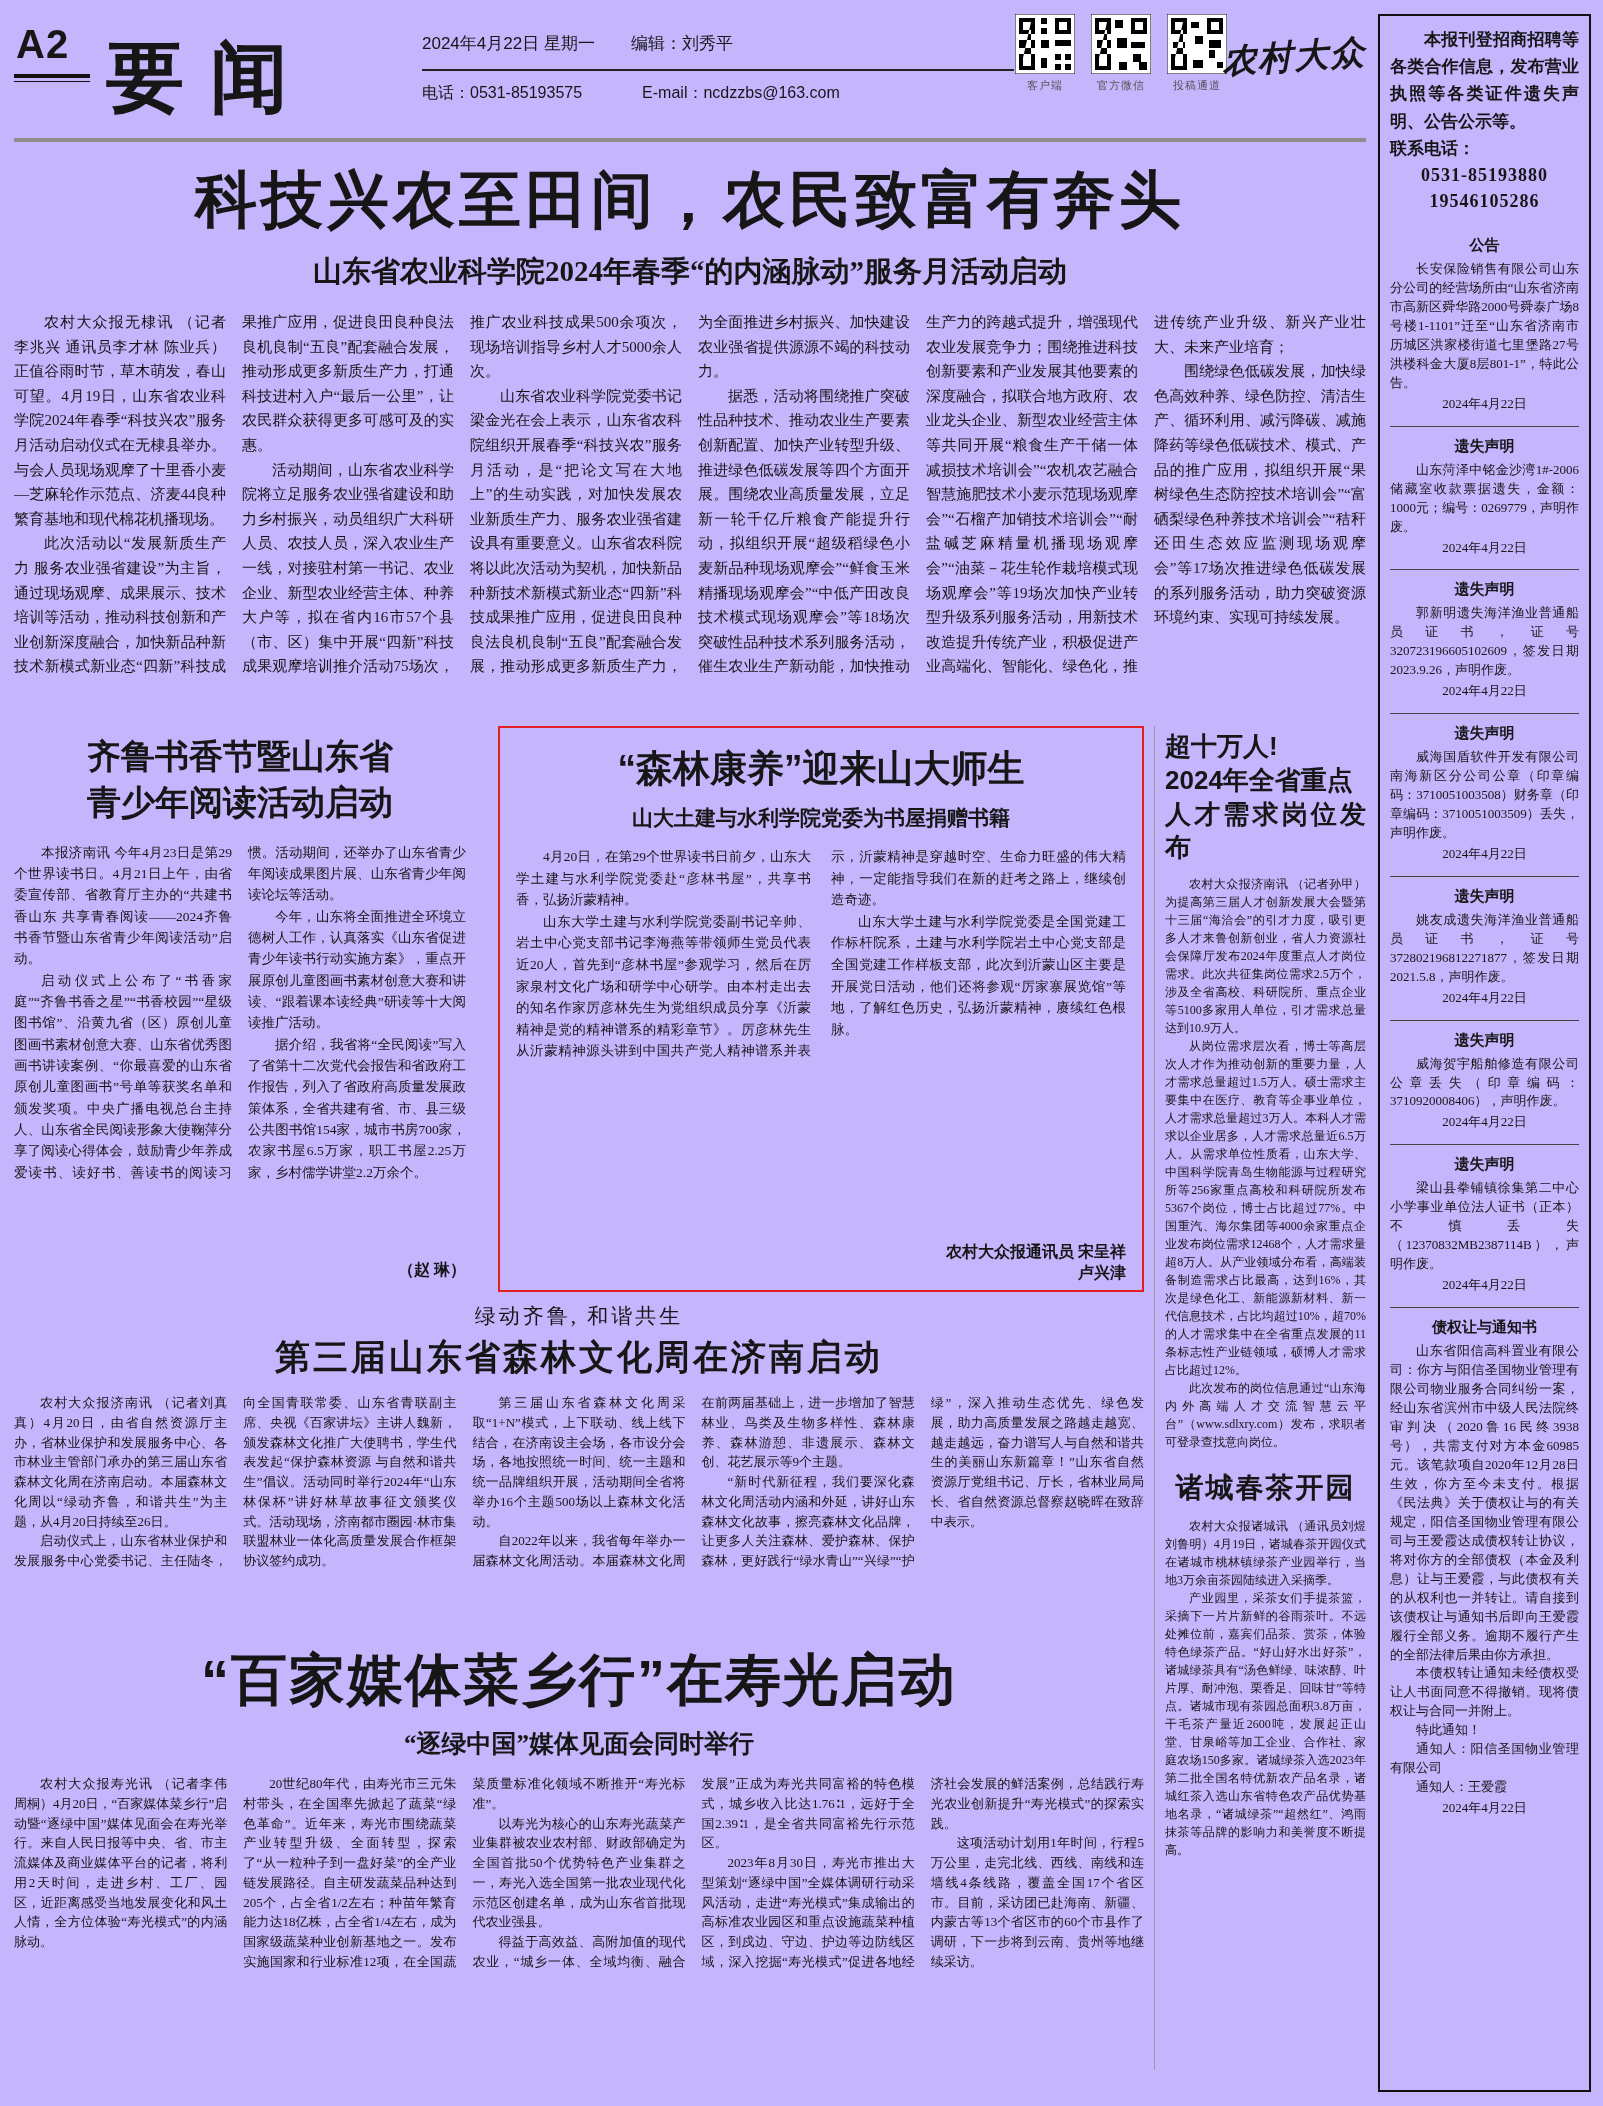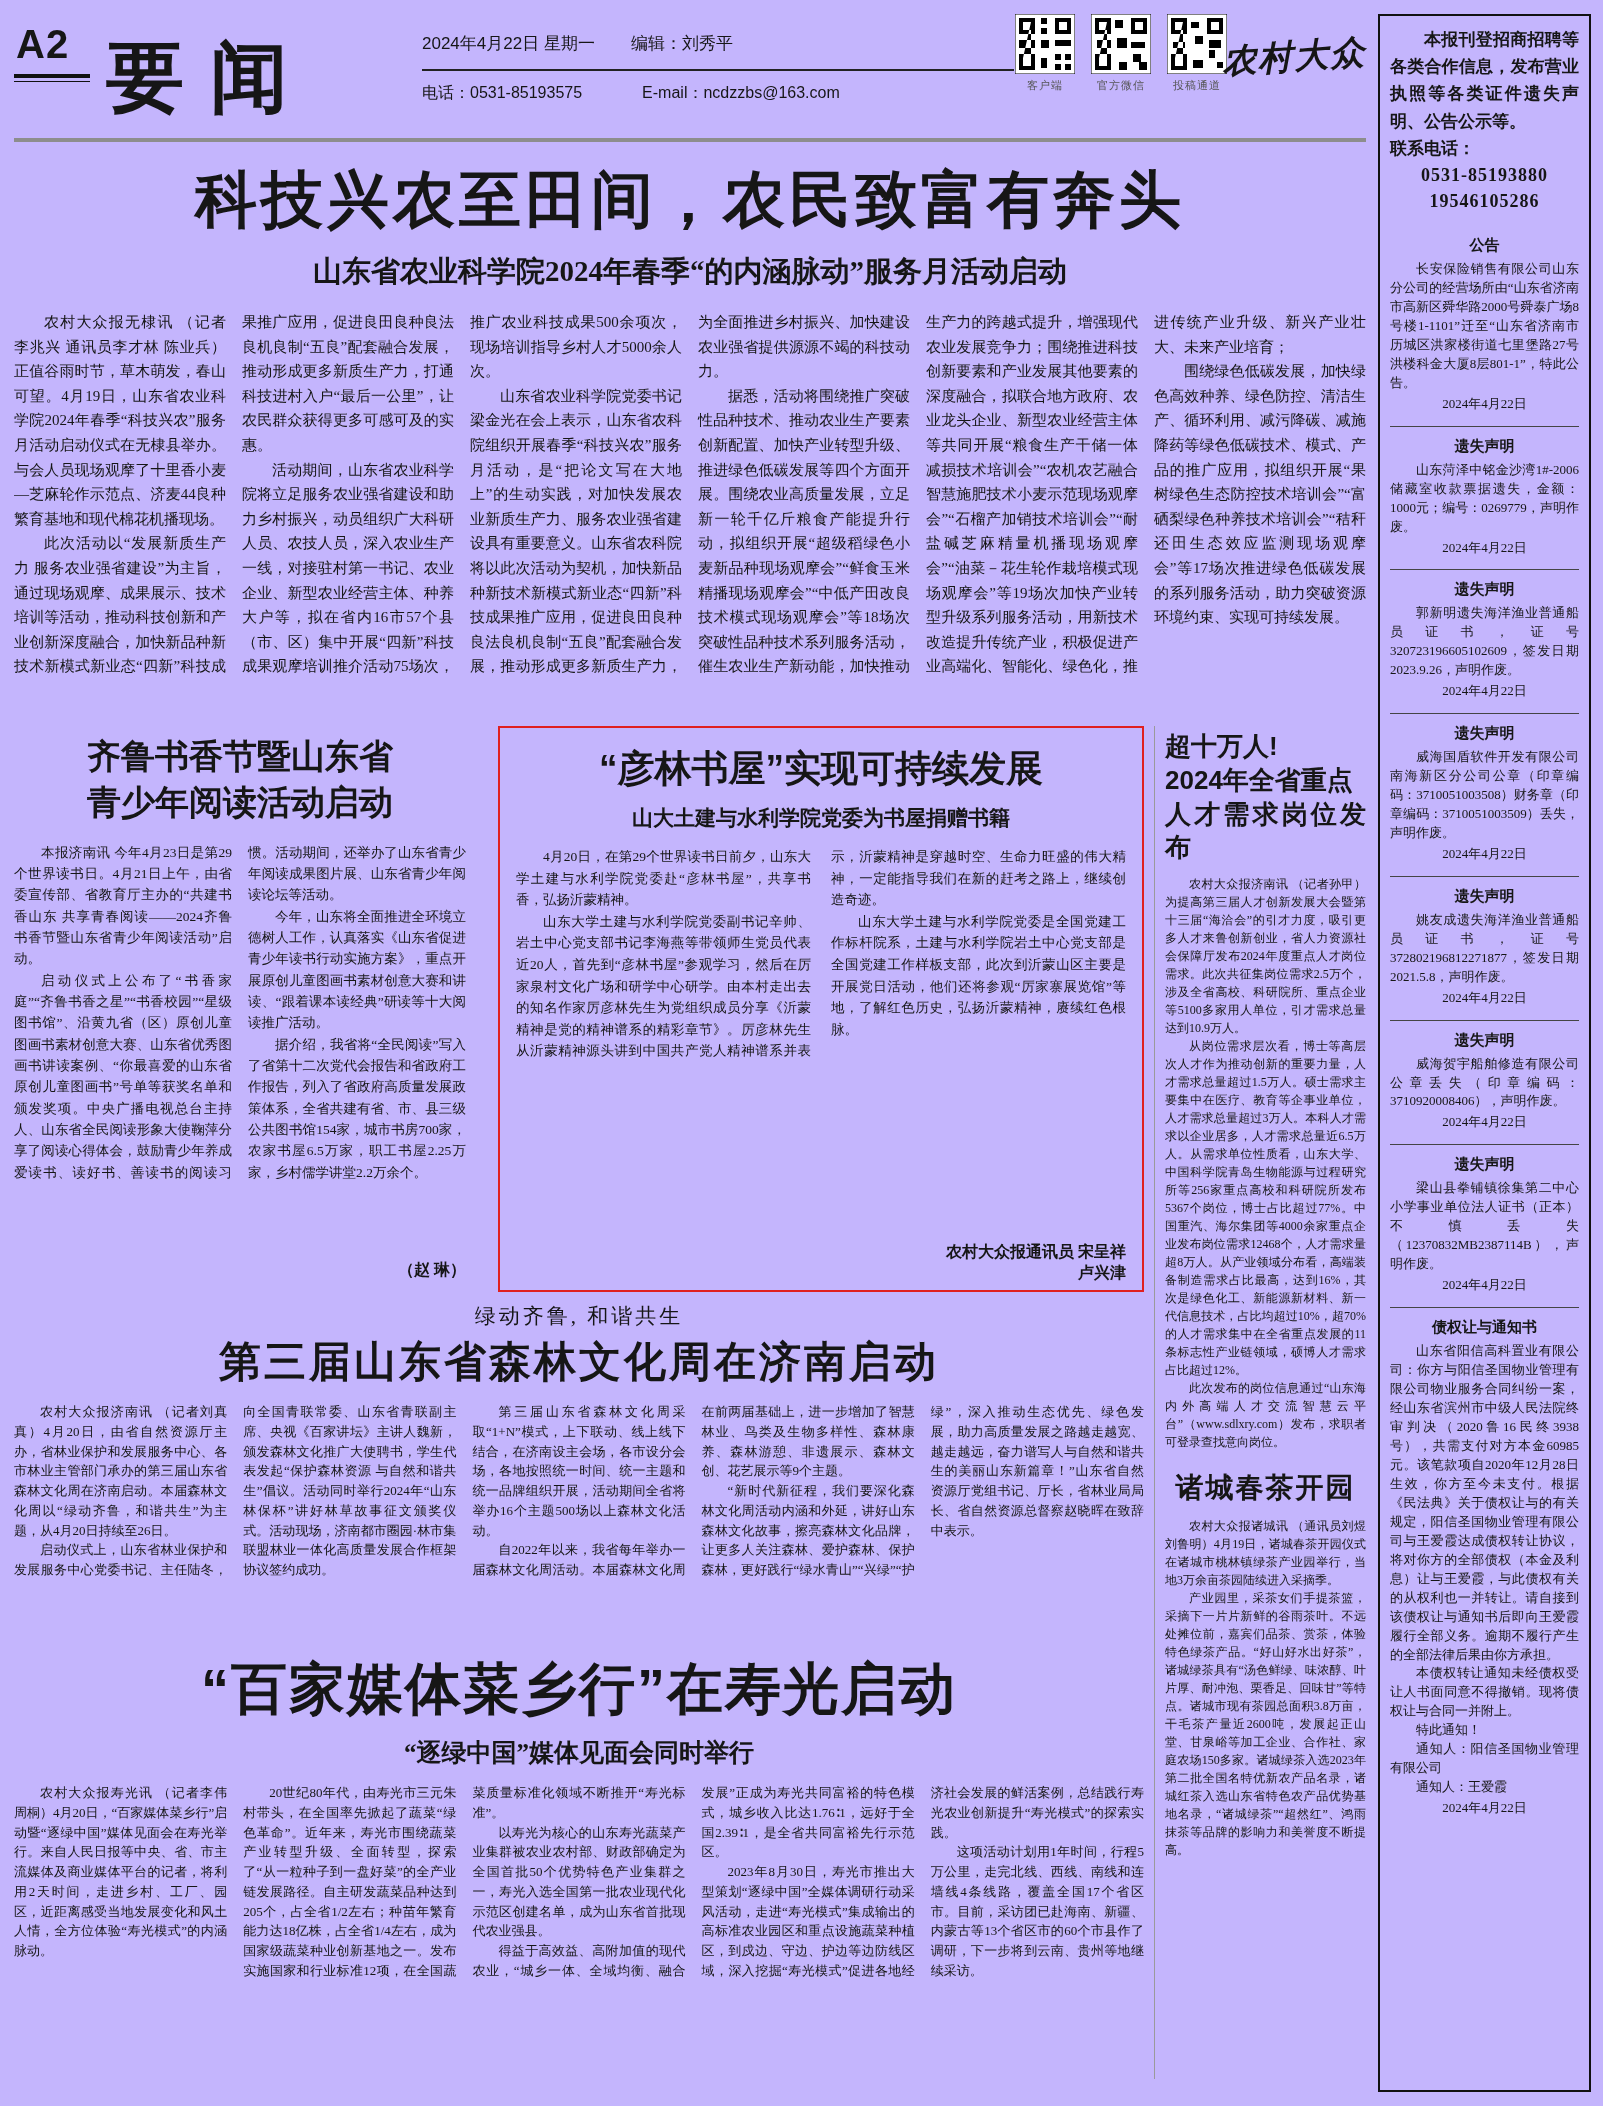--- a/index.html
+++ b/index.html
@@ -51,21 +51,21 @@
   .yl-subhead{text-align:center;font-size:21px;font-weight:bold;margin-bottom:14px;font-family:"Liberation Serif",serif;}
   .yl-body{height:396px;column-count:2;column-gap:20px;font-size:13.5px;line-height:1.6;text-align:justify;overflow:hidden;}
 
   .talent-headline{font-size:26px;font-weight:bold;line-height:1.3;margin:4px 0 10px 0;}
   .tea{margin-top:16px;}
   .tea-headline{font-size:28px;font-weight:bold;text-align:center;margin:2px 0 8px 0;letter-spacing:2px;}
 
   
   .forest{margin-top:10px;}
   .forest-kicker{text-align:center;font-size:21px;margin:2px 0 4px 0;letter-spacing:3px;}
-  .forest-headline{text-align:center;font-size:42px;font-weight:bold;letter-spacing:3px;margin:2px 0 12px 0;}
+  .forest-headline{text-align:center;font-size:35px;font-weight:bold;letter-spacing:3px;margin:2px 0 12px 0;}
   .forest-body{height:238px;column-count:5;column-gap:16px;font-size:13px;line-height:1.52;text-align:justify;overflow:hidden;}
 
   
   .baijia{margin-top:12px;}
   .bj-headline{text-align:center;font-size:56px;font-weight:bold;letter-spacing:2px;margin:6px 0 8px 0;}
   .bj-subhead{text-align:center;font-size:25px;font-weight:bold;margin:0 0 14px 0;font-family:"Liberation Serif",serif;}
   .bj-body{height:296px;column-count:5;column-gap:16px;font-size:13px;line-height:1.52;text-align:justify;overflow:hidden;}
 
   
   .classifieds{width:213px;flex:none;border:2px solid #111;margin-top:6px;height:2078px;
@@ -153,21 +153,21 @@
               <div class="qilu-body">
                   <p class="para">本报济南讯 今年4月23日是第29个世界读书日。4月21日上午，由省委宣传部、省教育厅主办的“共建书香山东 共享青春阅读——2024齐鲁书香节暨山东省青少年阅读活动”启动。</p>
                   <p class="para">启动仪式上公布了“书香家庭”“齐鲁书香之星”“书香校园”“星级图书馆”、沿黄九省（区）原创儿童图画书素材创意大赛、山东省优秀图画书讲读案例、“你最喜爱的山东省原创儿童图画书”号单等获奖名单和颁发奖项。中央广播电视总台主持人、山东省全民阅读形象大使鞠萍分享了阅读心得体会，鼓励青少年养成爱读书、读好书、善读书的阅读习惯。活动期间，还举办了山东省青少年阅读成果图片展、山东省青少年阅读论坛等活动。</p>
                   <p class="para">今年，山东将全面推进全环境立德树人工作，认真落实《山东省促进青少年读书行动实施方案》，重点开展原创儿童图画书素材创意大赛和讲读、“跟着课本读经典”研读等十大阅读推广活动。</p>
                   <p class="para">据介绍，我省将“全民阅读”写入了省第十二次党代会报告和省政府工作报告，列入了省政府高质量发展政策体系，全省共建有省、市、县三级公共图书馆154家，城市书房700家，农家书屋6.5万家，职工书屋2.25万家，乡村儒学讲堂2.2万余个。</p>
                 </div>
               <div class="sign">（赵 琳）</div>
             </section>
 
             <section class="yanlin">
-              <h2 class="yl-headline">“彦林书屋”实现可持续发展</h2>
+              <h2 class="yl-headline">“森林康养”迎来山大师生</h2>
               <div class="yl-subhead">山大土建与水利学院党委为书屋捐赠书籍</div>
               <div class="yl-body">
                   <p class="para">4月20日，在第29个世界读书日前夕，山东大学土建与水利学院党委赴“彦林书屋”，共享书香，弘扬沂蒙精神。</p>
                   <p class="para">山东大学土建与水利学院党委副书记辛帅、岩土中心党支部书记李海燕等带领师生党员代表近20人，首先到“彦林书屋”参观学习，然后在厉家泉村文化广场和研学中心研学。由本村走出去的知名作家厉彦林先生为党组织成员分享《沂蒙精神是党的精神谱系的精彩章节》。厉彦林先生从沂蒙精神源头讲到中国共产党人精神谱系并表示，沂蒙精神是穿越时空、生命力旺盛的伟大精神，一定能指导我们在新的赶考之路上，继续创造奇迹。</p>
                   <p class="para">山东大学土建与水利学院党委是全国党建工作标杆院系，土建与水利学院岩土中心党支部是全国党建工作样板支部，此次到沂蒙山区主要是开展党日活动，他们还将参观“厉家寨展览馆”等地，了解红色历史，弘扬沂蒙精神，赓续红色根脉。</p>
                 </div>
               <div class="sign">农村大众报通讯员 宋呈祥</div>
               <div class="sign">卢兴津</div>
             </section>
           </div>

